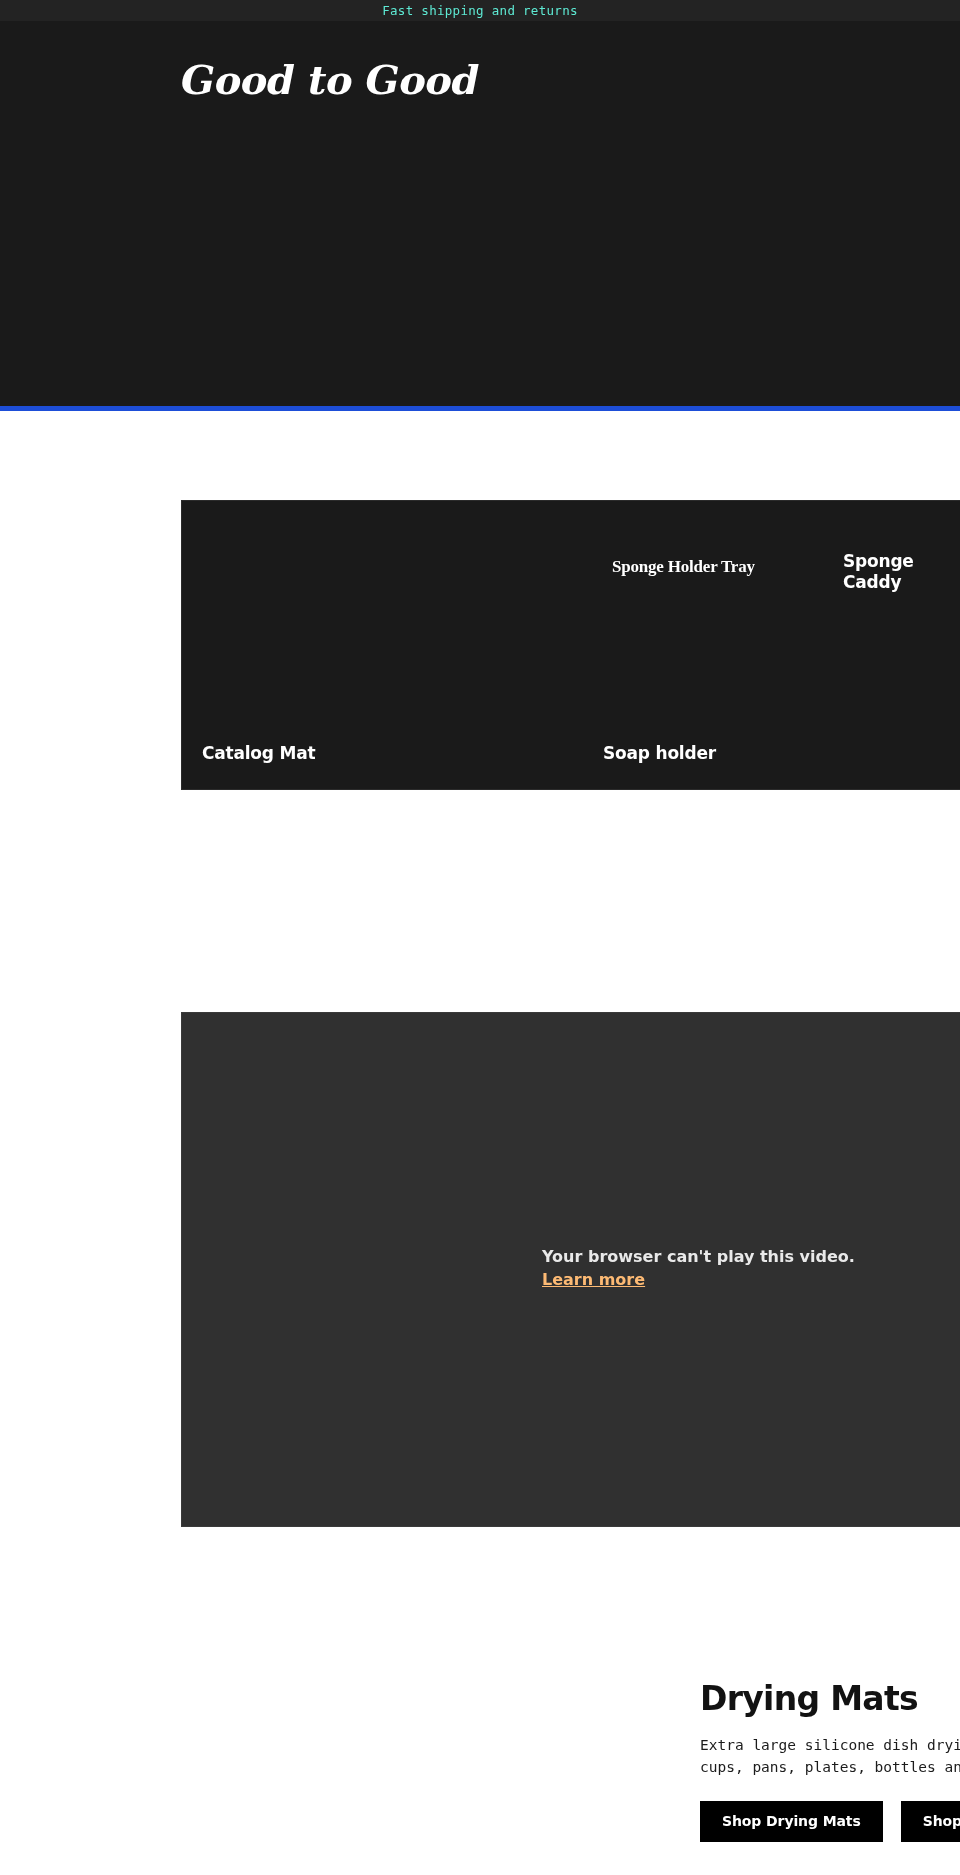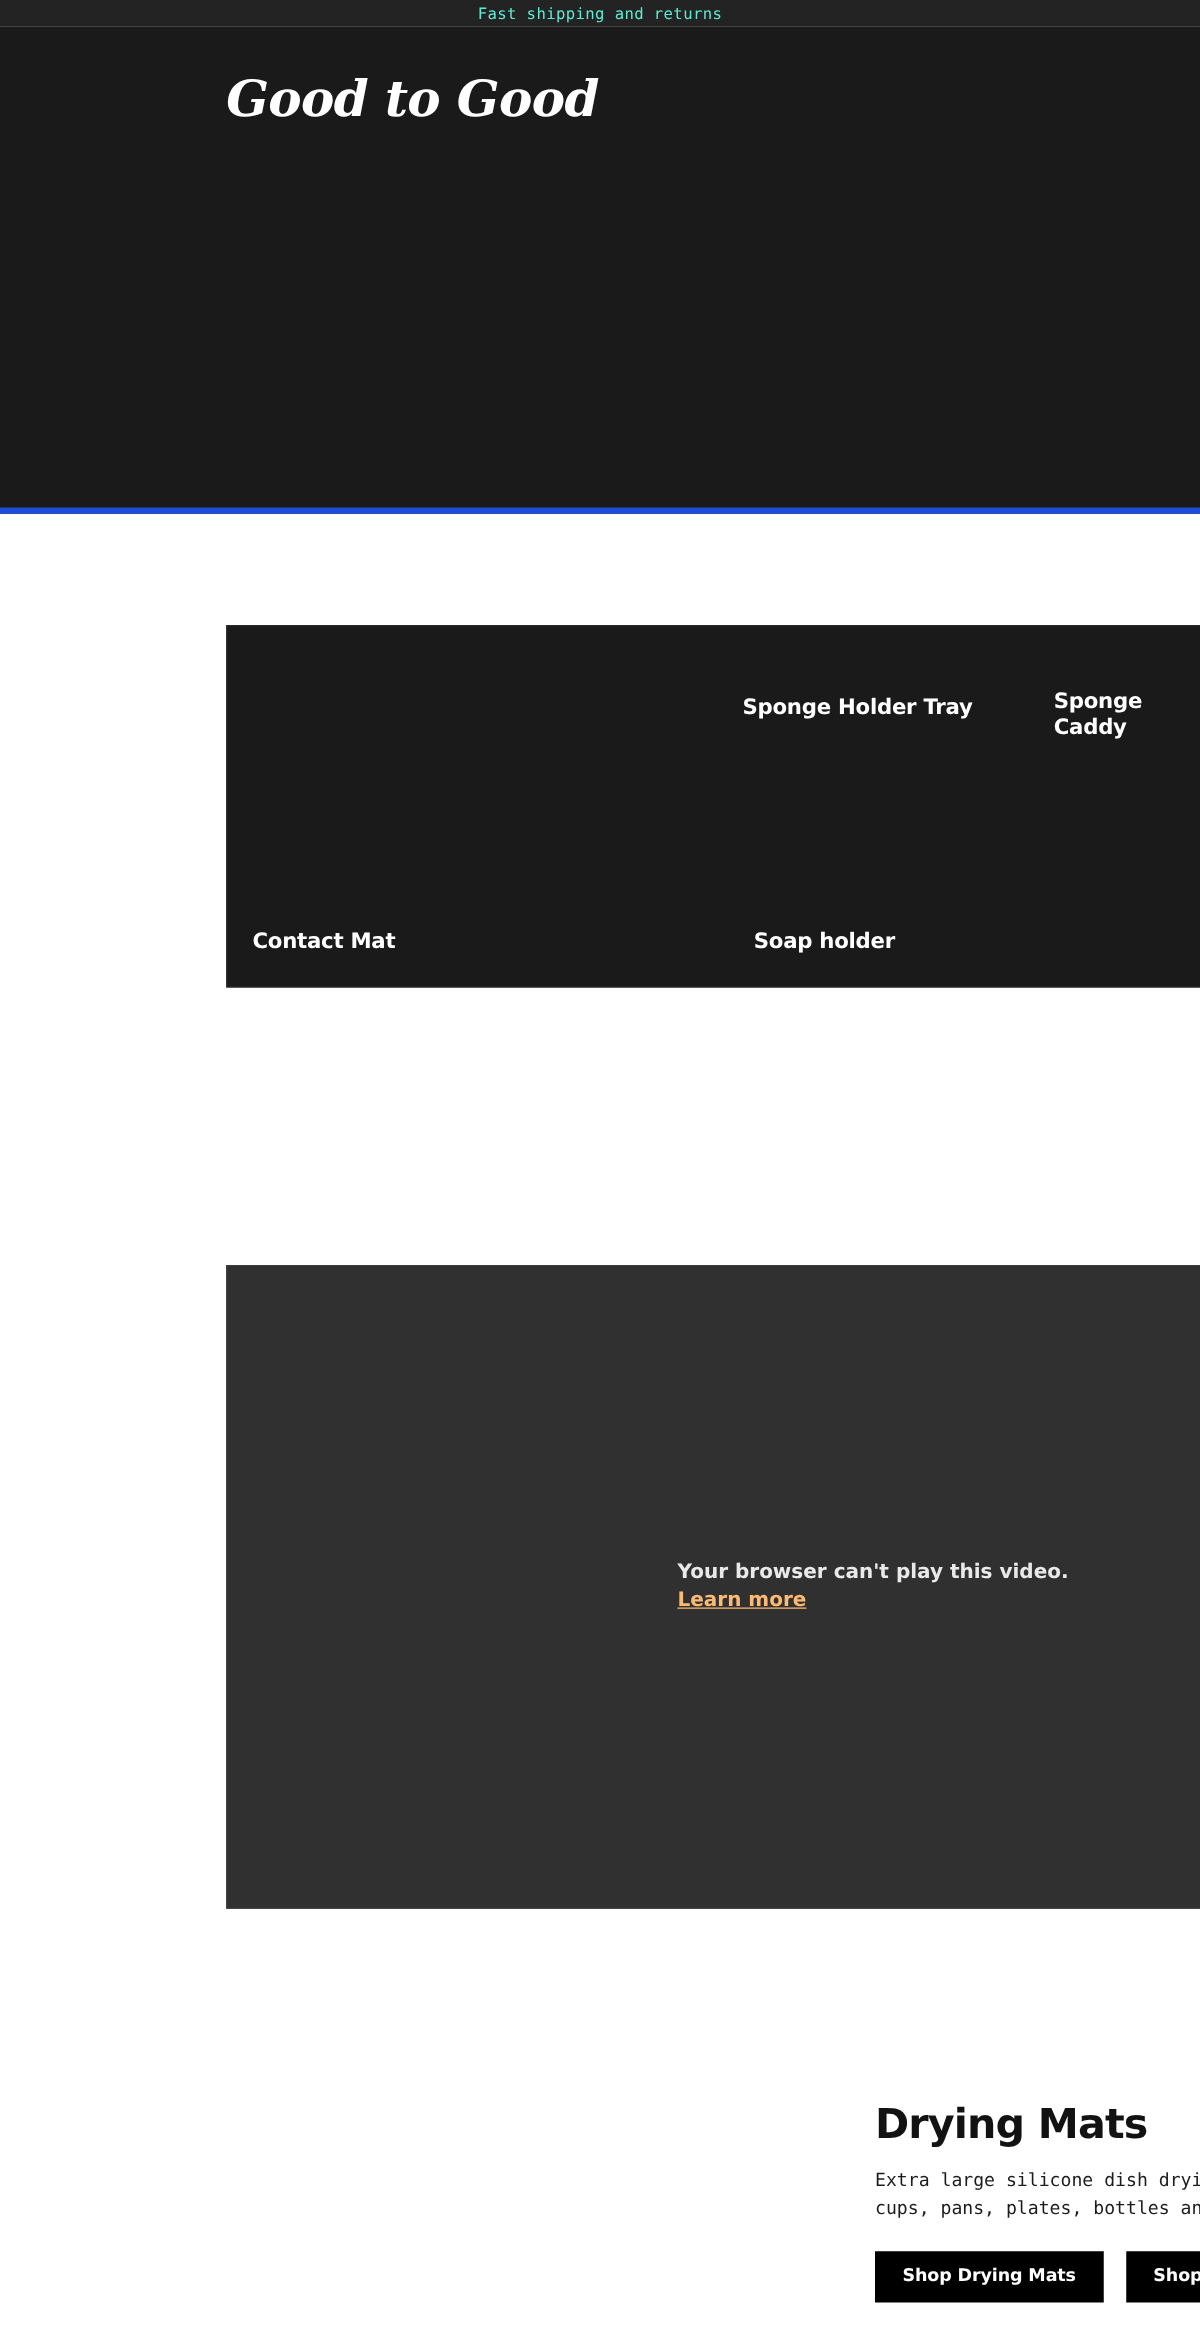--- a/index.html
+++ b/index.html
@@ -146,21 +146,21 @@
 
   
   .card-drying-mat {
     grid-column: 1;
     grid-row: 1 / span 2;
   }
   .card-drying-mat .card-title { bottom: 25px; left: 20px; }
 
   
   .card-sponge-tray { grid-column: 2; grid-row: 1; }
-  .card-sponge-tray .card-title { bottom: 68px; left: 12px; }
+  .card-sponge-tray .card-title { bottom: 68px; left: 30px; font-family: Liberation Serif, serif; }
 
   
   .card-sponge-caddy { grid-column: 3; grid-row: 1; }
   .card-sponge-caddy .card-title {
     bottom: 52px; left: 21px;
     white-space: normal;
     width: 110px;
   }
 
   
@@ -263,21 +263,21 @@
 
     <a class="brand-logo">Good to Good</a>
 
   </div>
 </header>
 
 <section class="collection-section">
   <div class="collection-grid">
 
     <a class="collection-card card-drying-mat">
-      <span class="card-title">Contact Mat</span>
+      <span class="card-title">Catalog Mat</span>
     </a>
 
     <a class="collection-card card-sponge-tray">
       <span class="card-title">Sponge Holder Tray</span>
     </a>
 
     <a class="collection-card card-sponge-caddy">
       <span class="card-title">Sponge Caddy</span>
     </a>
 

